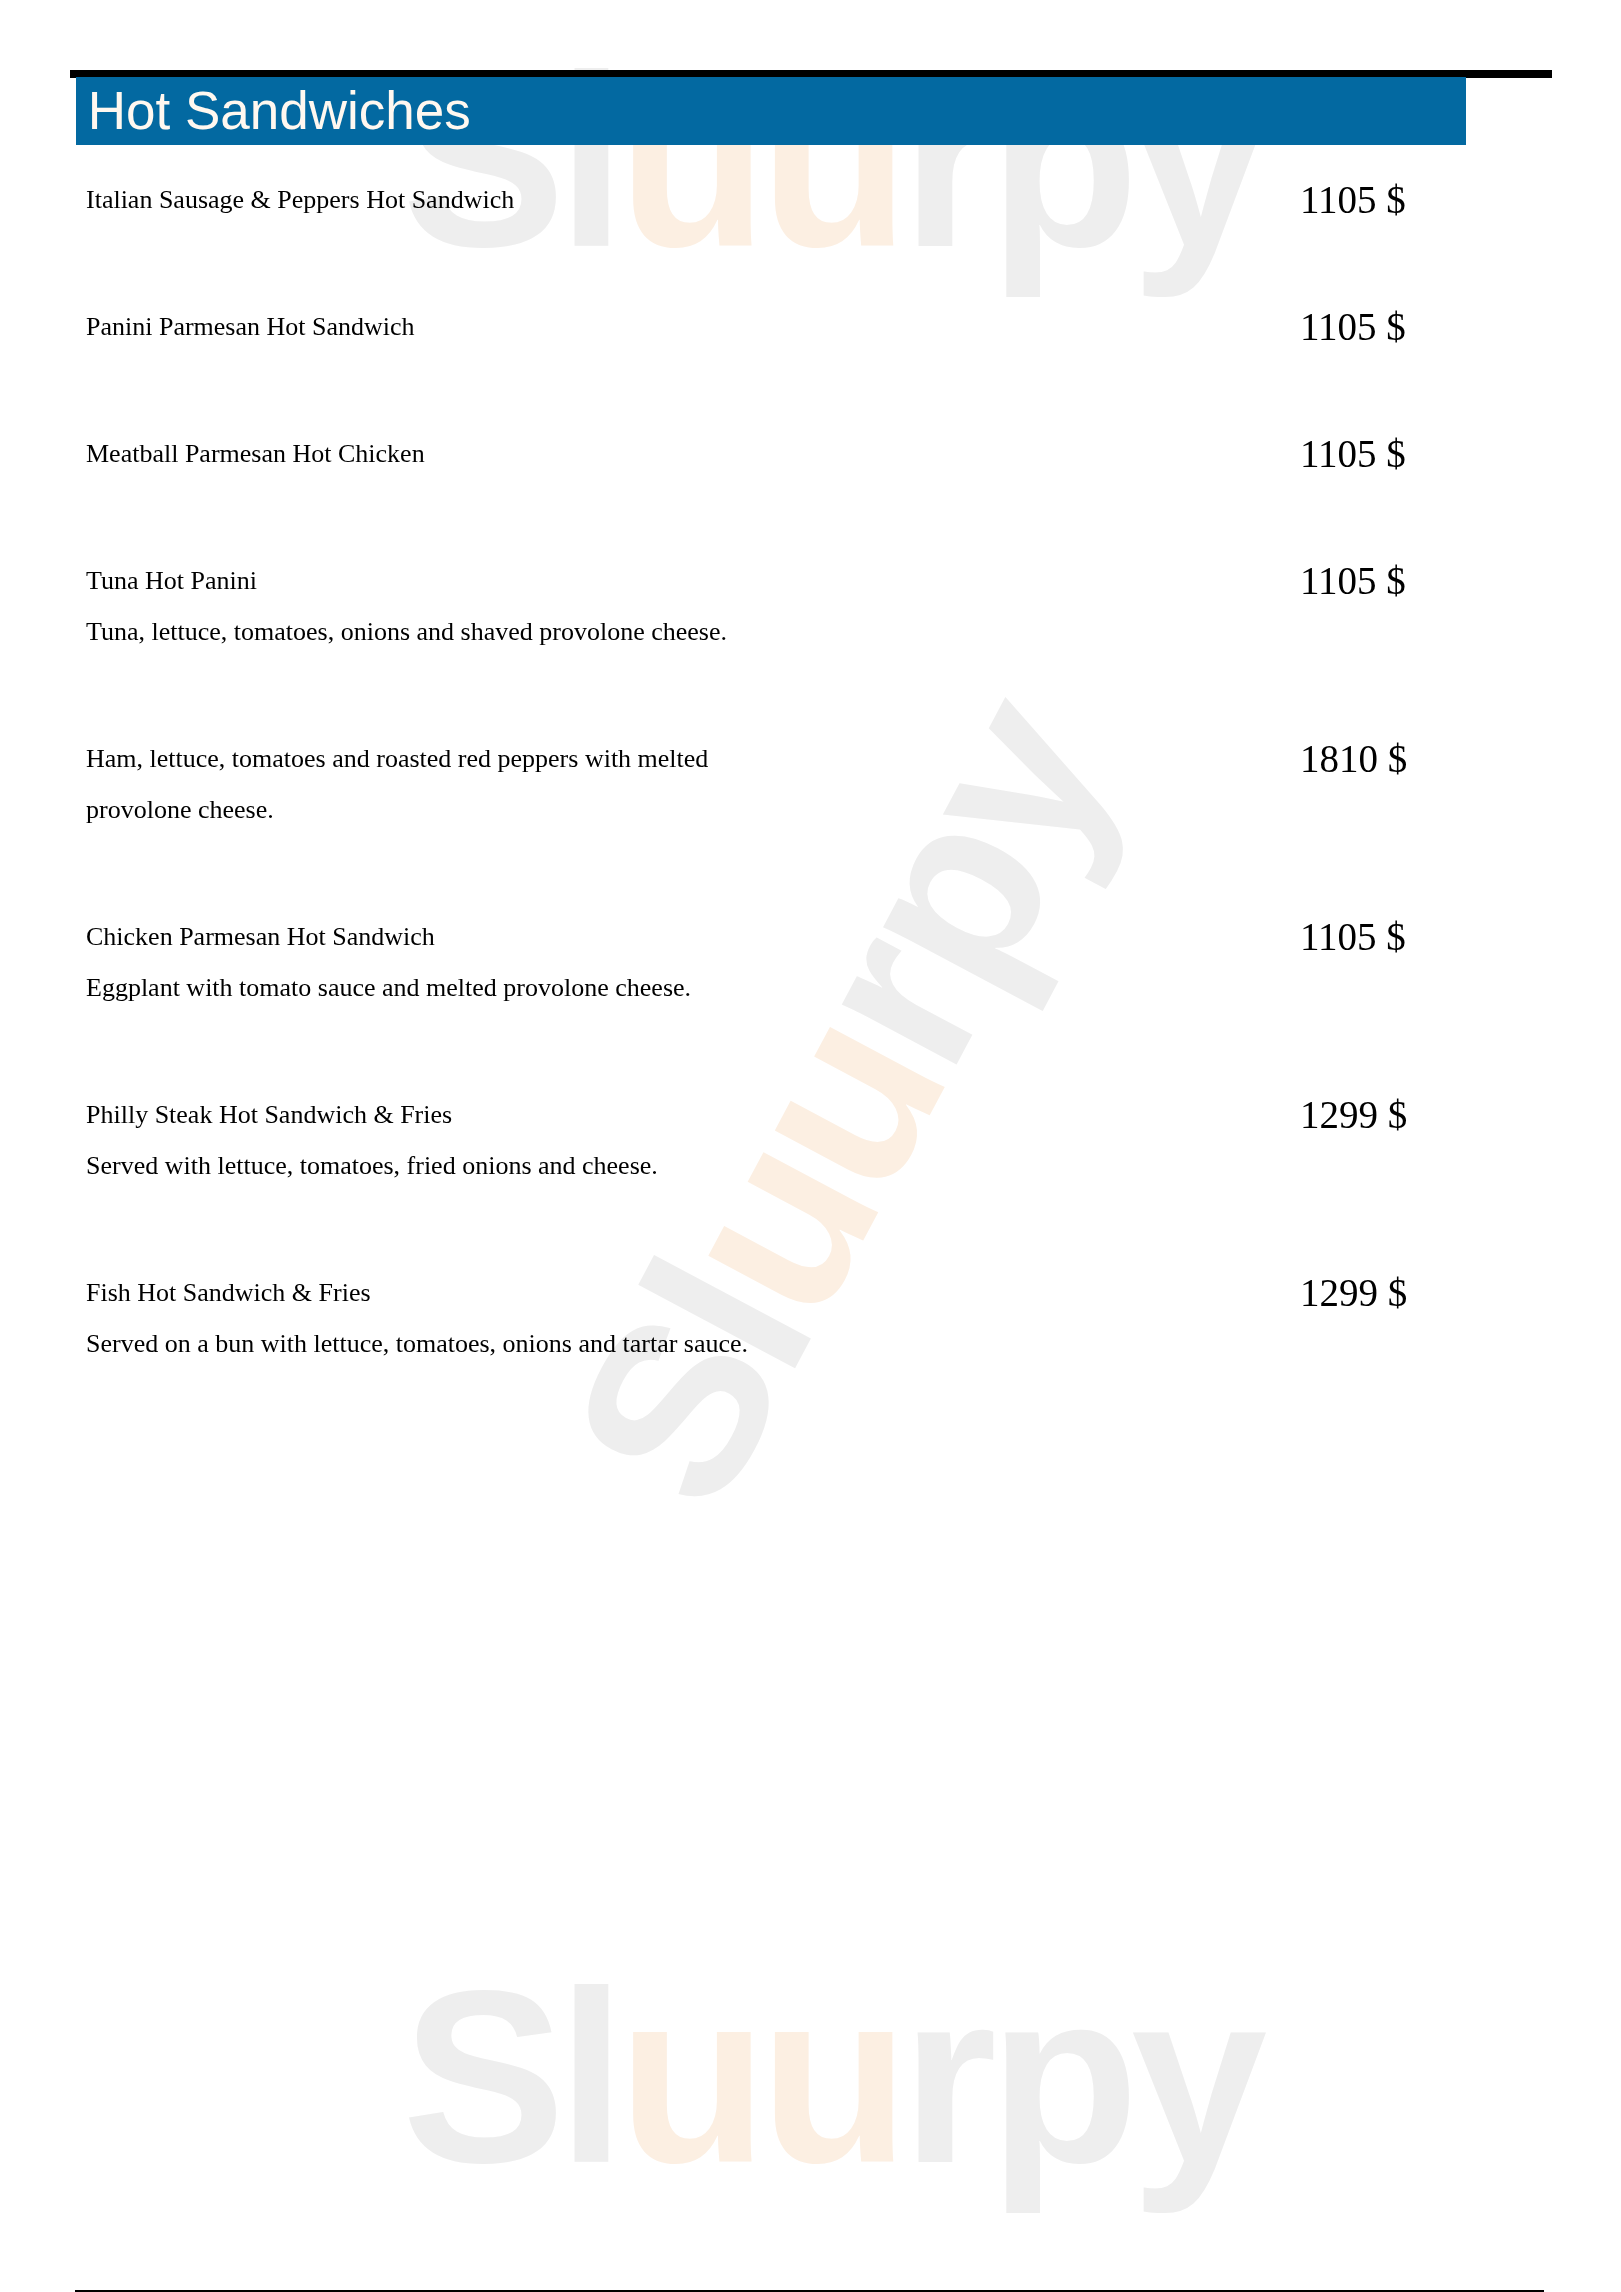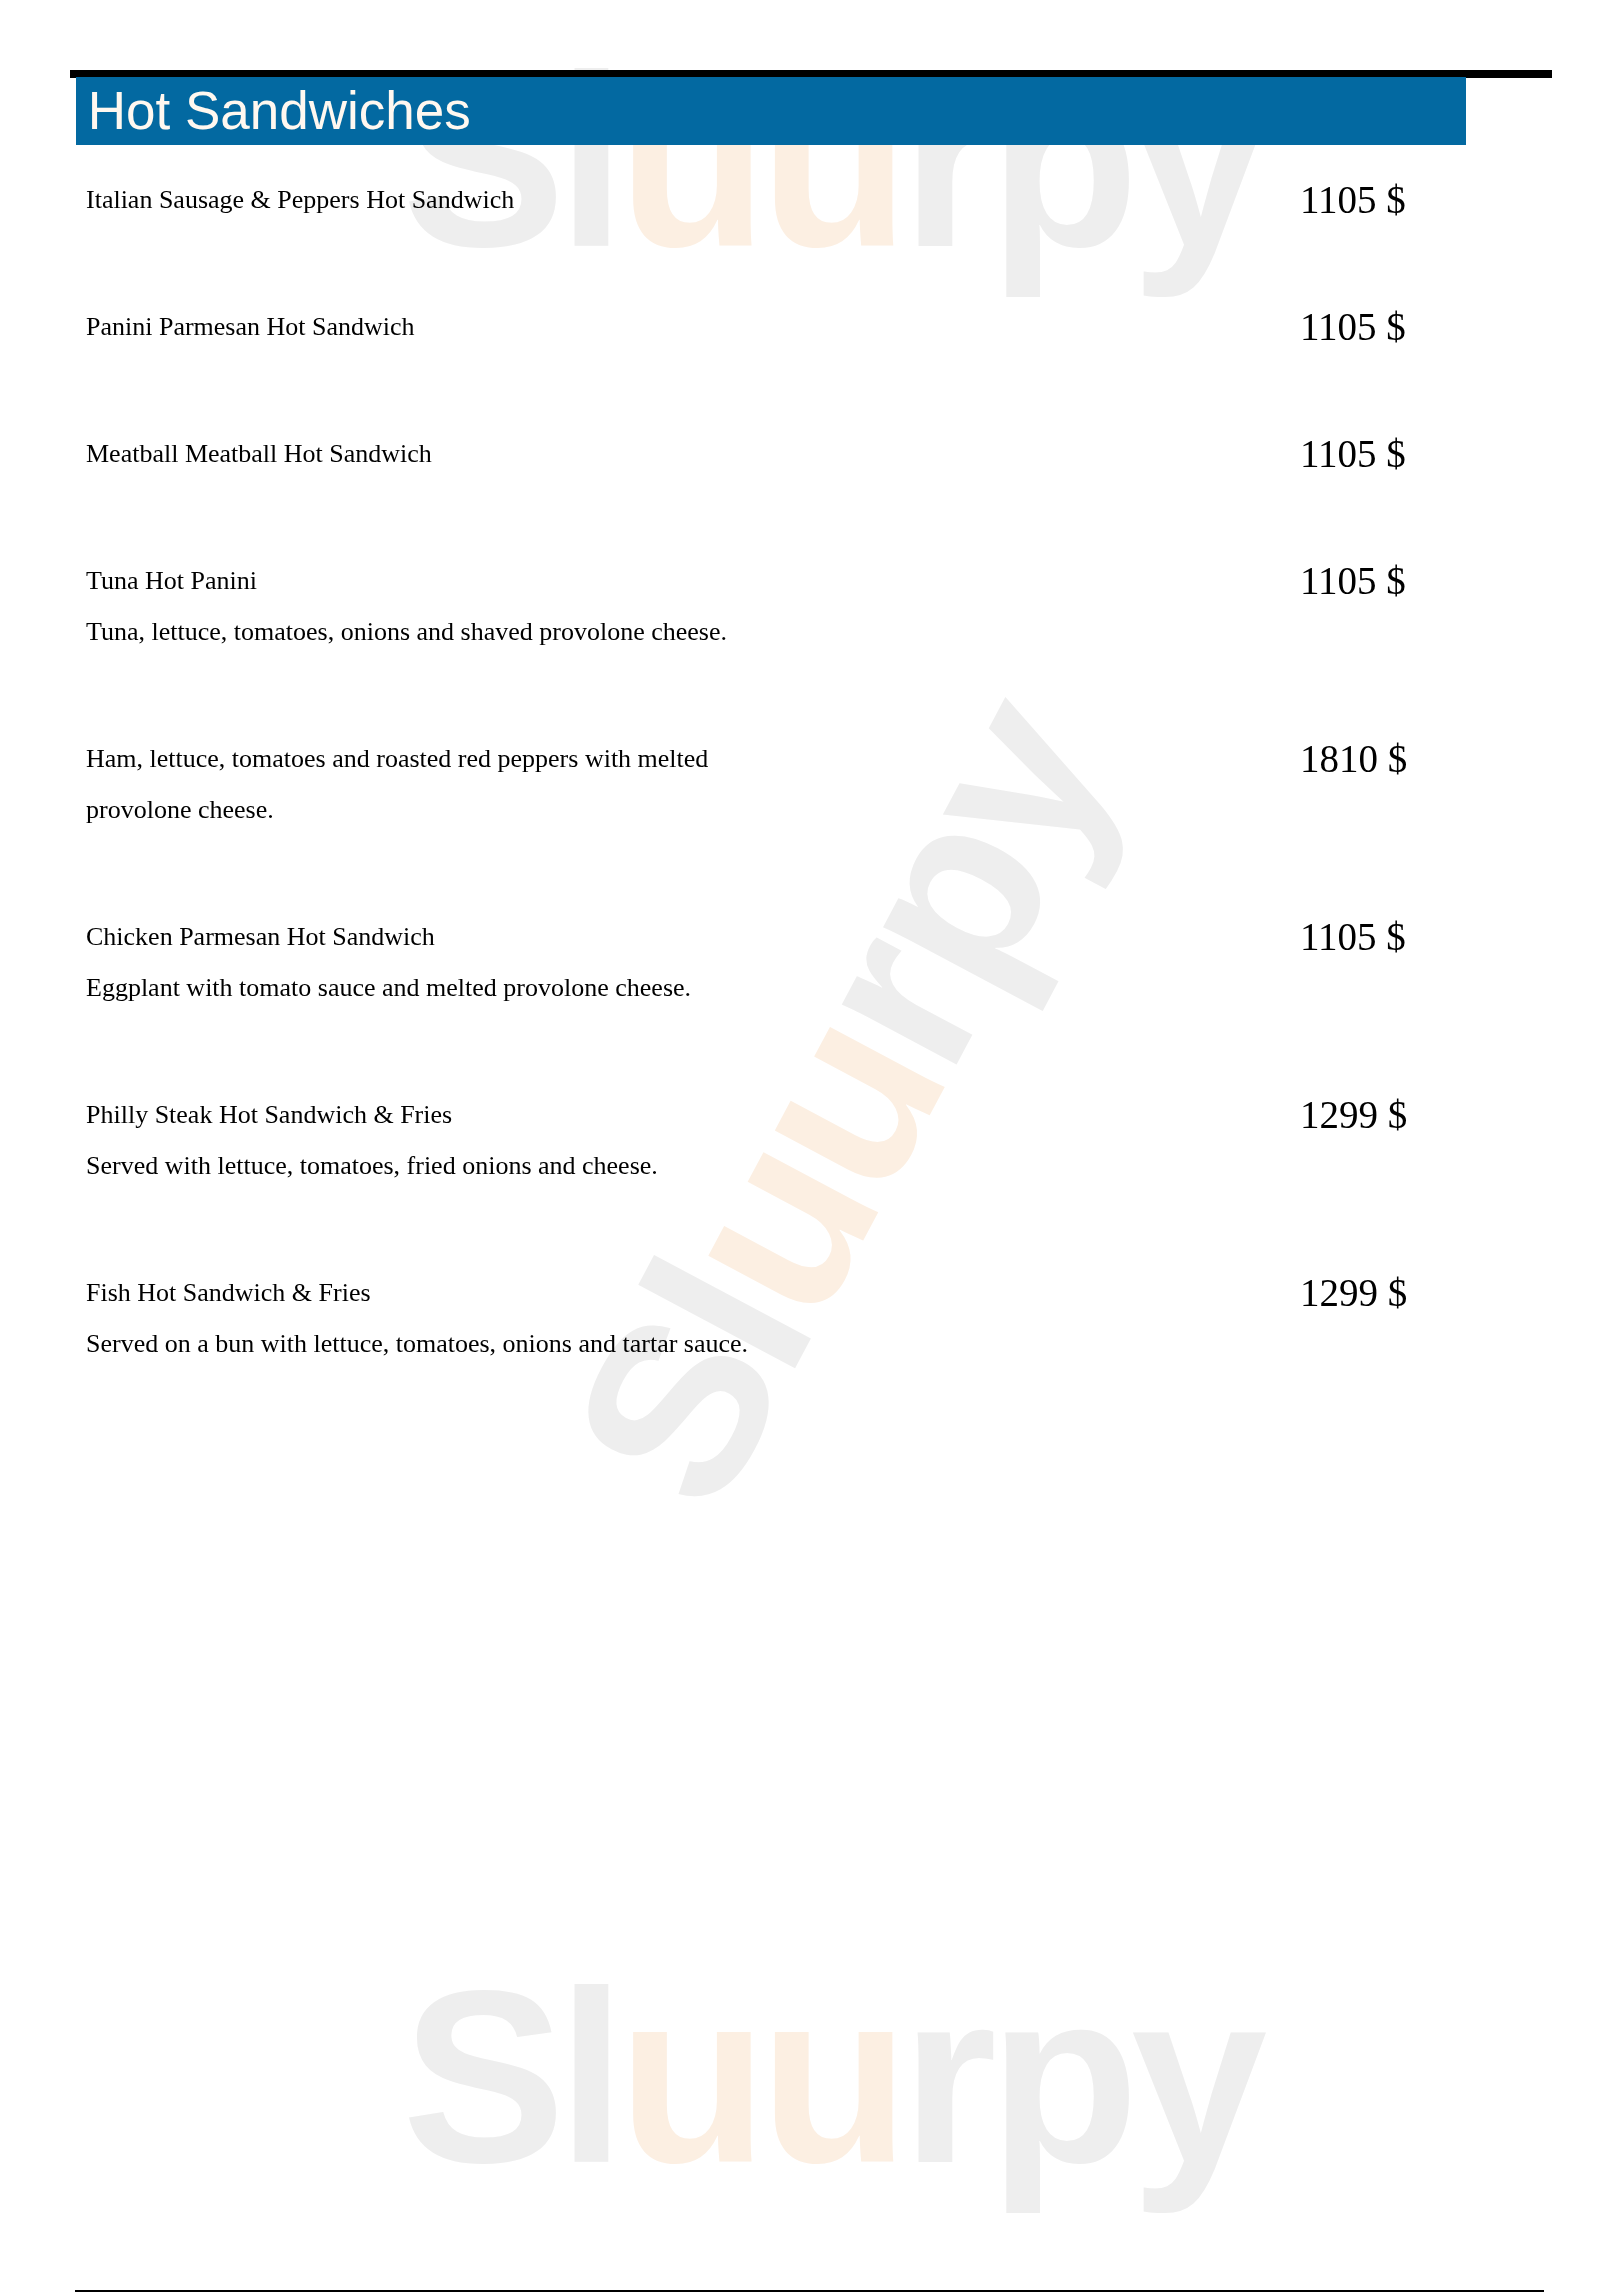--- a/index.html
+++ b/index.html
@@ -65,21 +65,21 @@
 <div class="menu">
   <div class="item">
     <div class="line">Italian Sausage &amp; Peppers Hot Sandwich</div>
     <div class="price">1105 $</div>
   </div>
   <div class="item">
     <div class="line">Panini Parmesan Hot Sandwich</div>
     <div class="price">1105 $</div>
   </div>
   <div class="item">
-    <div class="line">Meatball Meatball Hot Sandwich</div>
+    <div class="line">Meatball Parmesan Hot Chicken</div>
     <div class="price">1105 $</div>
   </div>
   <div class="item">
     <div class="line">Tuna Hot Panini</div>
     <div class="line">Tuna, lettuce, tomatoes, onions and shaved provolone cheese.</div>
     <div class="price">1105 $</div>
   </div>
   <div class="item">
     <div class="line">Ham, lettuce, tomatoes and roasted red peppers with melted</div>
     <div class="line">provolone cheese.</div>

